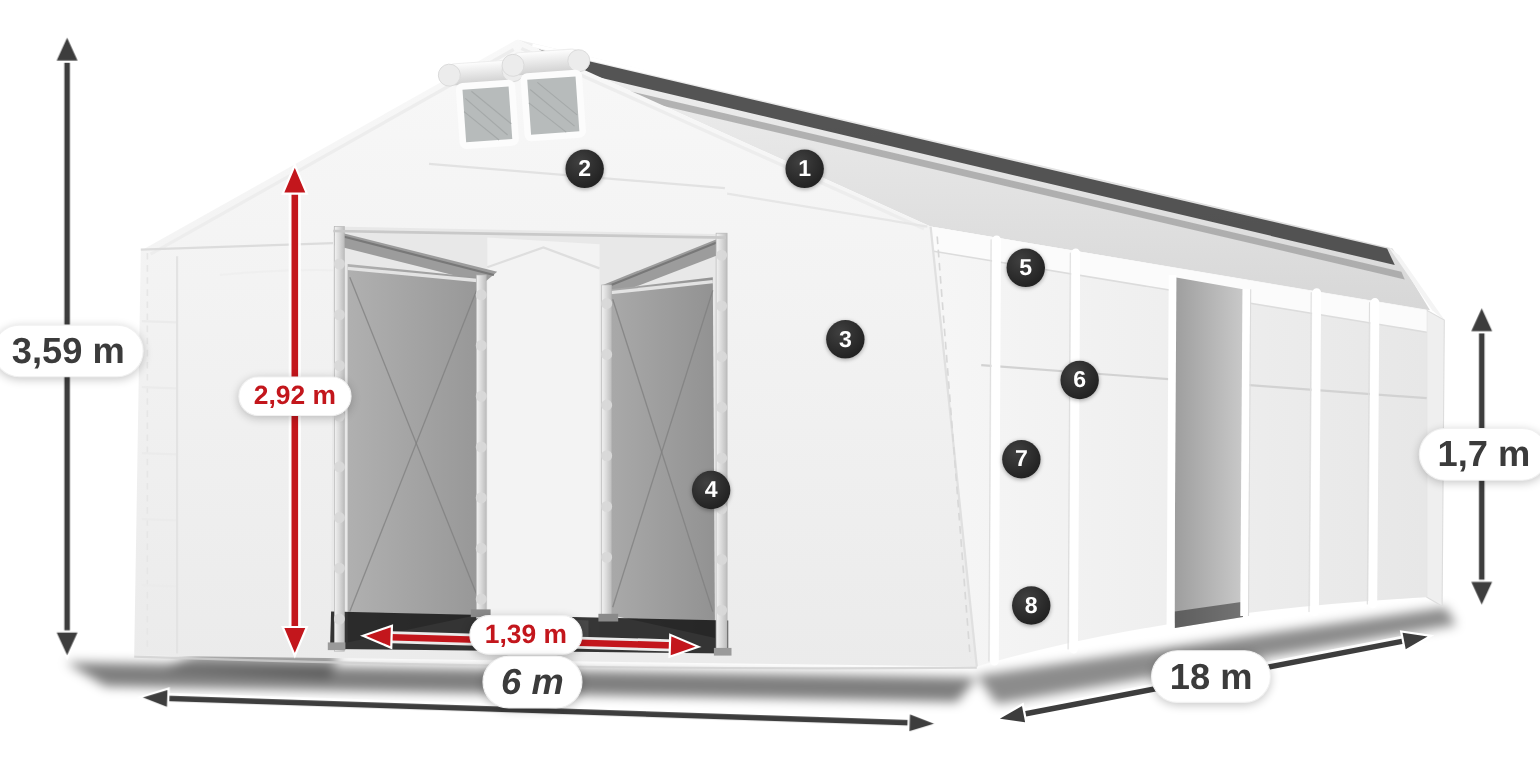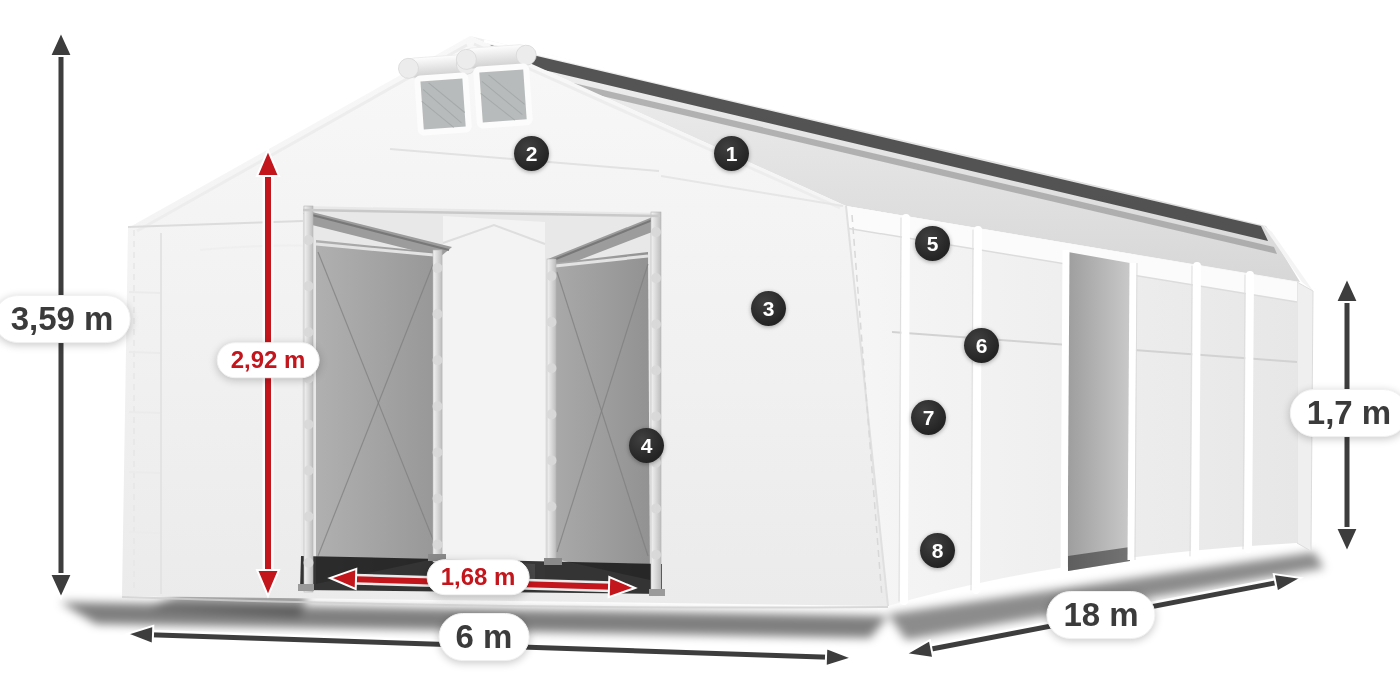--- a/index.html
+++ b/index.html
@@ -228,22 +228,22 @@
     <g>
       <line x1="1347" y1="296" x2="1347" y2="534" stroke="#ffffff" stroke-width="10" opacity="0.9"></line>
       <line x1="1347" y1="296" x2="1347" y2="534" stroke="#3d3d3d" stroke-width="5"></line>
       <polygon points="1347,278 1336,302 1358,302" fill="#3d3d3d" stroke="#ffffff" stroke-width="2"></polygon>
       <polygon points="1347,552 1336,528 1358,528" fill="#3d3d3d" stroke="#ffffff" stroke-width="2"></polygon>
     </g>
   </svg>
 
   <div class="dim-pill" style="left:62px; top:319px;">3,59 m</div>
   <div class="dim-pill red" style="left:268px; top:360px;">2,92 m</div>
-  <div class="dim-pill red" style="left:478px; top:577px;">1,68 m</div>
-  <div class="dim-pill" style="left:484px; top:637px;">6 m</div>
+  <div class="dim-pill red" style="left:478px; top:577px;">1,39 m</div>
+  <div class="dim-pill" style="left:484px; top:620px;font-style:italic;">6 m</div>
   <div class="dim-pill" style="left:1101px; top:615px;text-align:right;">18 m</div>
   <div class="dim-pill" style="left:1349px; top:413px;">1,7 m</div>
 
   <div class="hotspot" style="left:714px; top:136px;">1</div>
   <div class="hotspot" style="left:514px; top:136px;">2</div>
   <div class="hotspot" style="left:751px; top:291px;">3</div>
   <div class="hotspot" style="left:629px; top:428px;">4</div>
   <div class="hotspot" style="left:915px; top:226px;">5</div>
   <div class="hotspot" style="left:964px; top:328px;">6</div>
   <div class="hotspot" style="left:911px; top:400px;">7</div>

